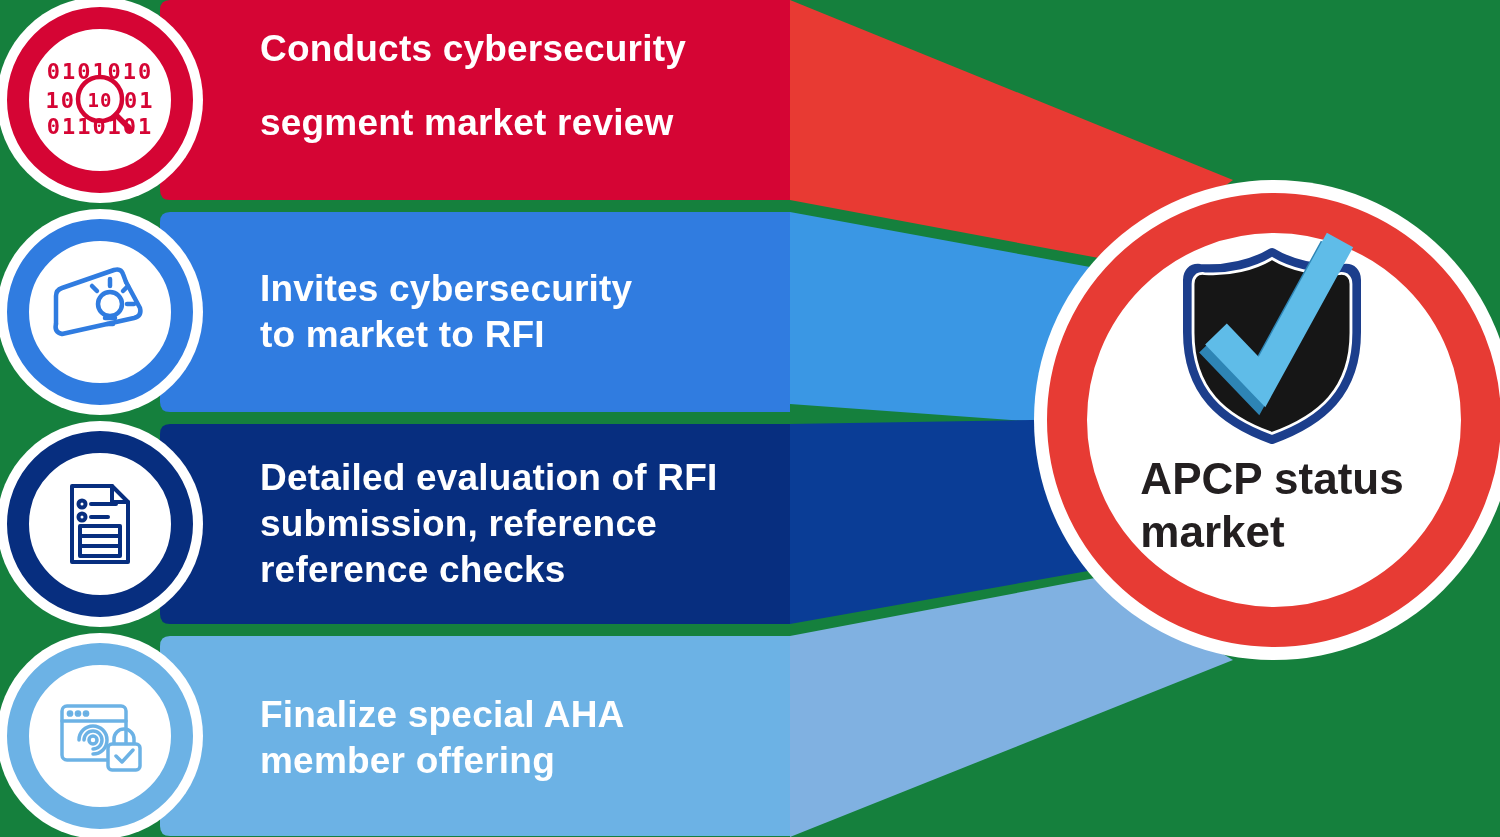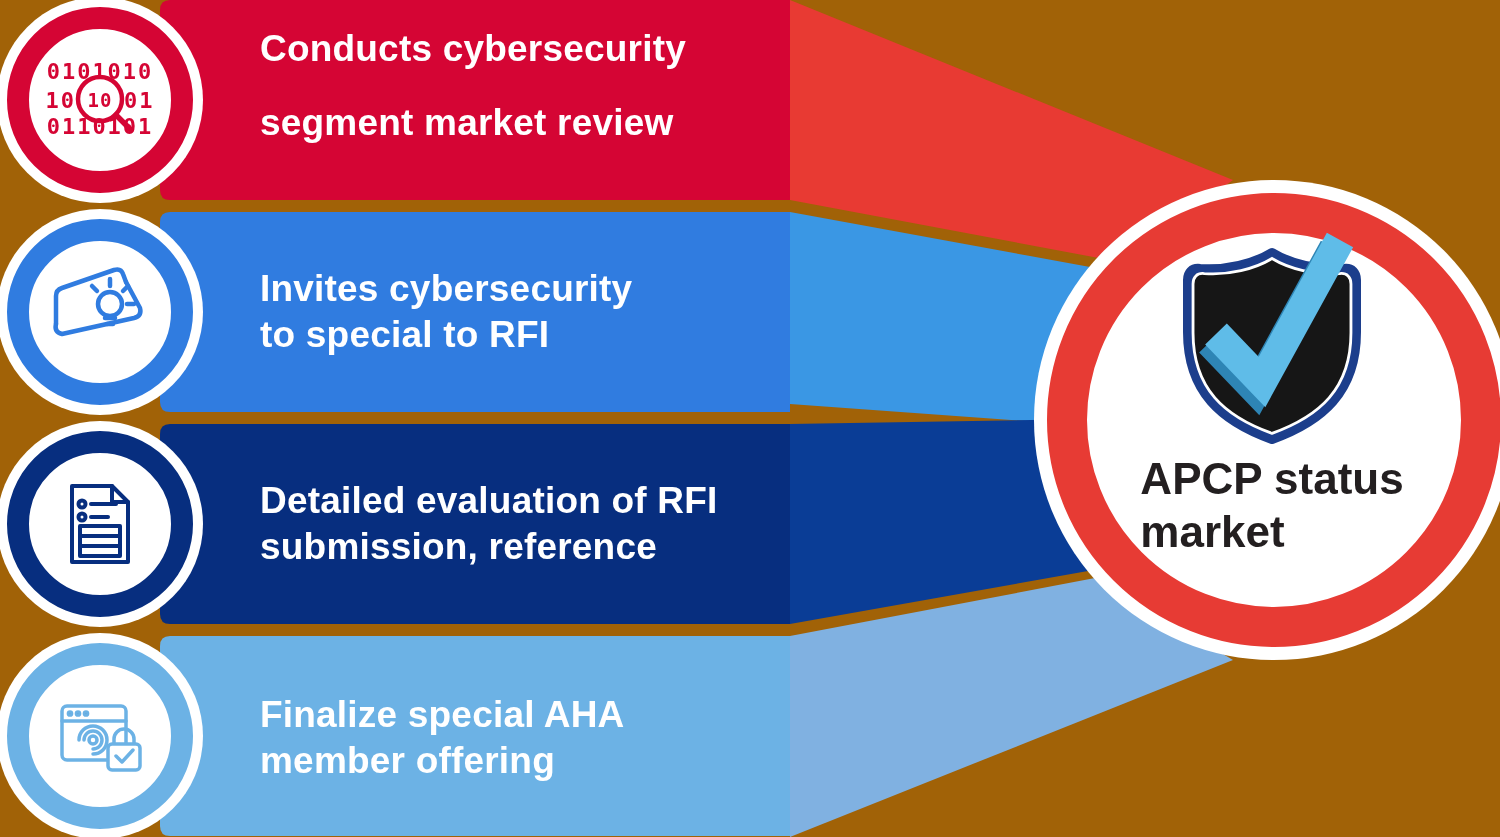--- a/index.html
+++ b/index.html
@@ -1,17 +1,17 @@
 <!DOCTYPE html>
 <html><head>
 <meta charset="utf-8">
 <style>
   html,body{margin:0;padding:0;background:#fff;}
   .stage{
-    position:relative;width:1500px;height:837px;overflow:hidden;background:#a16207;
+    position:relative;width:1500px;height:837px;overflow:hidden;background:#15803d;
     font-family:"Liberation Sans",sans-serif;
   }
   .shape-layer{position:absolute;left:0;top:0;width:1500px;height:837px;}
   .band-label{
     position:absolute;left:160px;width:620px;height:200px;box-sizing:border-box;
     padding-left:100px;display:flex;flex-direction:column;justify-content:center;
     color:#ffffff;font-weight:bold;font-size:37px;line-height:46px;letter-spacing:.2px;
   }
   .band-label span{display:block;}
   .badge-label{
@@ -126,26 +126,27 @@
     </g>
   </svg>
 
   <div class="band-label" style="top:0;gap:28px;">
     <span>Conducts cybersecurity</span>
     <span>segment market review</span>
     <span></span>
   </div>
   <div class="band-label" style="top:212px;">
     <span>Invites cybersecurity</span>
-    <span>to special to RFI</span>
+    <span>to market to RFI</span>
     <span></span>
   </div>
   <div class="band-label" style="top:424px;">
     <span>Detailed evaluation of RFI</span>
     <span>submission, reference</span>
+    <span>reference checks</span>
   </div>
   <div class="band-label" style="top:638px;">
     <span>Finalize special AHA</span>
     <span>member offering</span>
   </div>
 
   <div class="badge-label">
     <span>APCP status</span>
     <span>market</span>
   </div>

